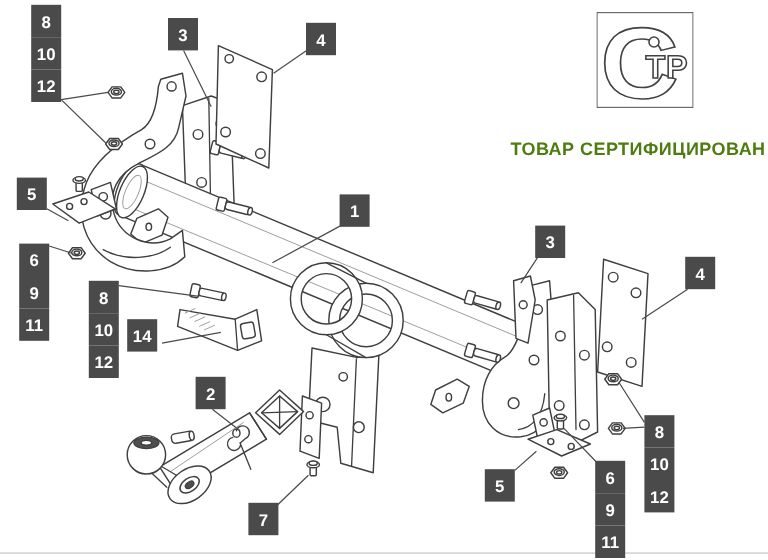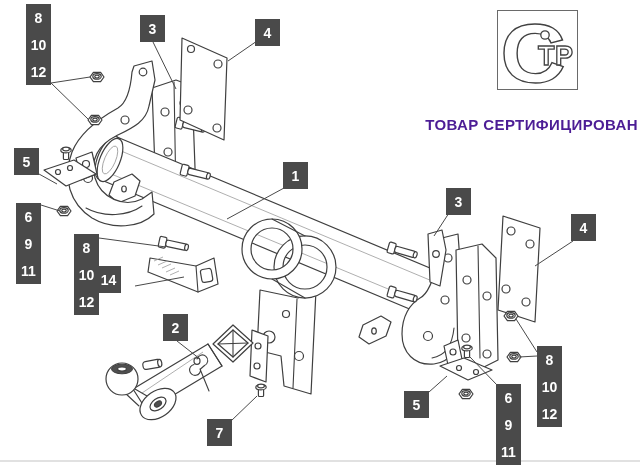--- a/index.html
+++ b/index.html
@@ -2,21 +2,21 @@
 <html><head>
 <meta charset="utf-8">
 <style>
   html,body{margin:0;padding:0;background:#fff;}
   .stage{position:relative;width:640px;height:467px;background:#fff;overflow:hidden;
          font-family:"Liberation Sans",sans-serif;}
   .lbl{position:absolute;width:25px;height:27px;background:#4a4a4a;color:#fff;
        display:flex;align-items:center;justify-content:center;
        font:bold 14px "Liberation Sans",sans-serif;user-select:none;}
   .caption{position:absolute;left:424px;top:116px;width:214px;text-align:right;
-           font-weight:bold;font-size:15px;letter-spacing:.4px;color:#4c1d95;}
+           font-weight:bold;font-size:15px;letter-spacing:.4px;color:#4d7c0f;}
   .logo-box{position:absolute;left:497px;top:10px;width:81px;height:80px;}
   svg{display:block;}
   .p{fill:#fff;stroke:#3f3f3f;stroke-width:1.2;stroke-linejoin:round;}
   .ln{fill:none;stroke:#3f3f3f;stroke-width:1.1;stroke-linejoin:round;stroke-linecap:round;}
   .lt{fill:none;stroke:#9a9a9a;stroke-width:.8;}
   .dk{fill:#4f4f4f;stroke:#3f3f3f;stroke-width:1;}
   .ld{fill:none;stroke:#4a4a4a;stroke-width:1;}
   .edge{stroke:#d7d7d7;stroke-width:1.5;}
   .logo-letter{fill:#fff;stroke:#424242;stroke-width:1.3;font-family:"Liberation Sans",sans-serif;font-weight:bold;}
 </style>
@@ -244,21 +244,21 @@
   <div class="lbl" style="left:14px;top:148px">5</div>
 
   <div class="lbl" style="left:16px;top:203px">6</div>
   <div class="lbl" style="left:16px;top:230px">9</div>
   <div class="lbl" style="left:16px;top:257px">11</div>
 
   <div class="lbl" style="left:74px;top:234px">8</div>
   <div class="lbl" style="left:74px;top:261px">10</div>
   <div class="lbl" style="left:74px;top:288px">12</div>
 
-  <div class="lbl" style="left:96px;top:266px">14</div>
+  <div class="lbl" style="left:106px;top:266px">14</div>
   <div class="lbl" style="left:163px;top:314px">2</div>
   <div class="lbl" style="left:283px;top:162px">1</div>
   <div class="lbl" style="left:207px;top:419px">7</div>
 
   <div class="lbl" style="left:446px;top:188px">3</div>
   <div class="lbl" style="left:571px;top:214px">4</div>
 
   <div class="lbl" style="left:537px;top:346px">8</div>
   <div class="lbl" style="left:537px;top:373px">10</div>
   <div class="lbl" style="left:537px;top:400px">12</div>

